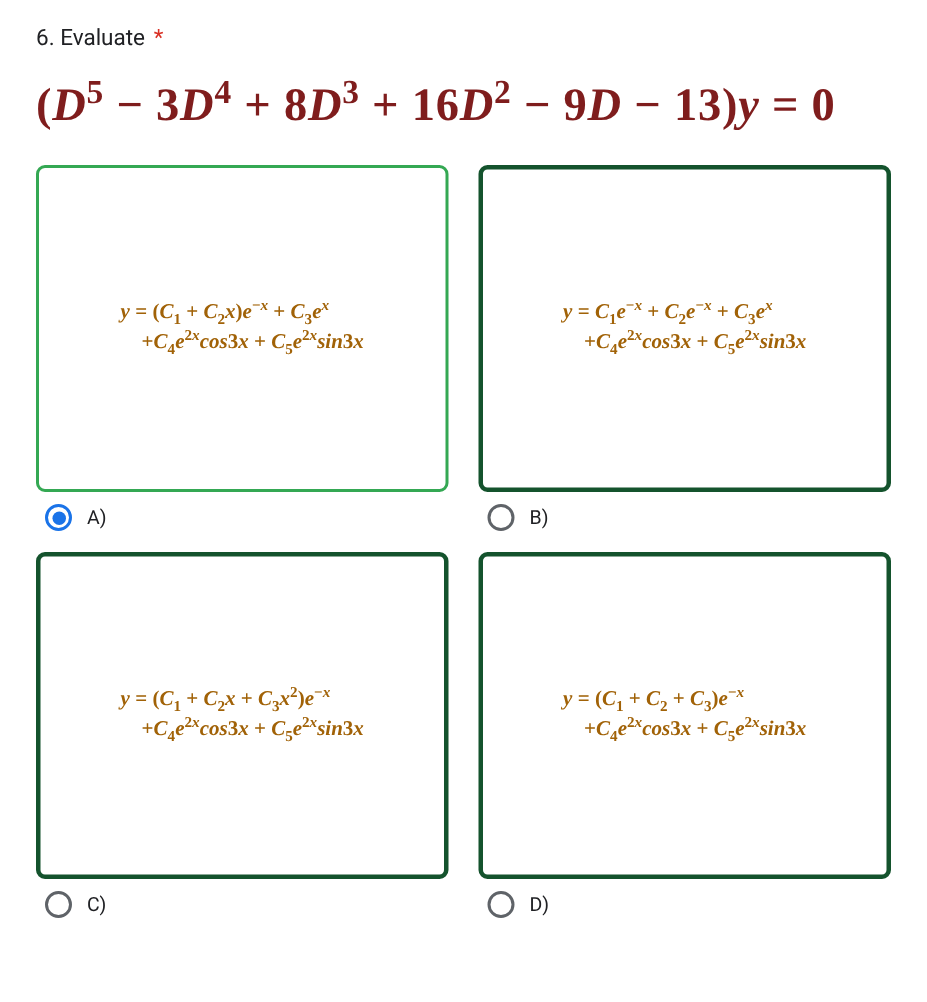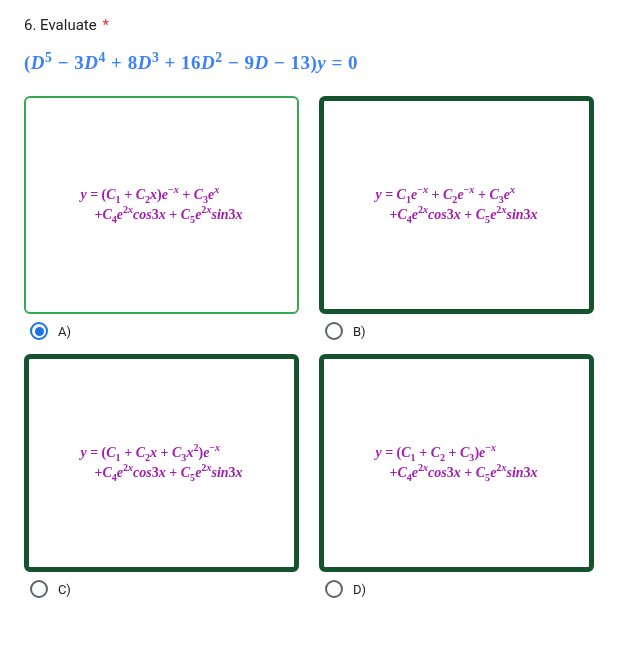--- a/index.html
+++ b/index.html
@@ -16,54 +16,54 @@
     font-size: 15px;
     color: #202124;
     margin-bottom: 18px;
   }
   .required-star {
     color: #d93025;
     margin-left: 2px;
   }
   .equation-main {
     font-family: 'Cambria Math', 'Times New Roman', serif;
-    font-size: 19px;
-    color: #3b82f6;
+    font-size: 31px;
+    color: #7f1d1d;
     font-weight: bold;
     margin-bottom: 22px;
     white-space: nowrap;
     letter-spacing: 0.5px;
   }
   .options-grid {
     display: grid;
     grid-template-columns: 1fr 1fr;
     gap: 14px;
     column-gap: 20px;
   }
   .option-cell {
     display: flex;
     flex-direction: column;
   }
   .option-box {
-    border: 5px solid #14532d;
+    border: 3px solid #14532d;
     border-radius: 6px;
     height: 218px;
     display: flex;
     align-items: center;
     justify-content: center;
     padding: 10px;
     margin-bottom: 8px;
   }
   .option-box.selected {
     border: 2px solid #34a853;
   }
   .option-math {
     font-family: 'Cambria Math', 'Times New Roman', serif;
     font-size: 14px;
-    color: #a21caf;
+    color: #a16207;
     font-weight: bold;
     text-align: left;
     line-height: 1.45;
     white-space: nowrap;
   }
   .radio-row {
     display: flex;
     align-items: center;
     gap: 10px;
     padding-left: 6px;

